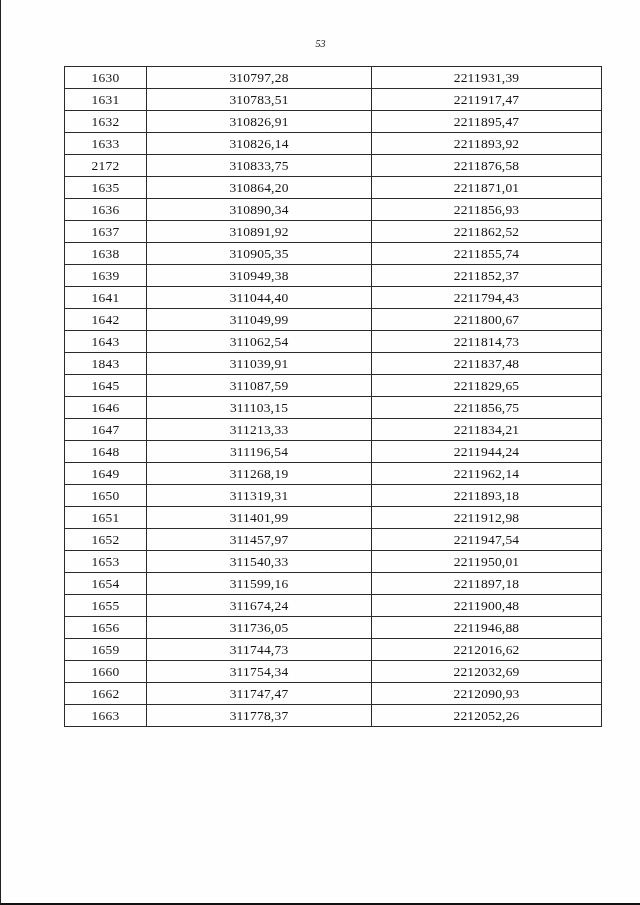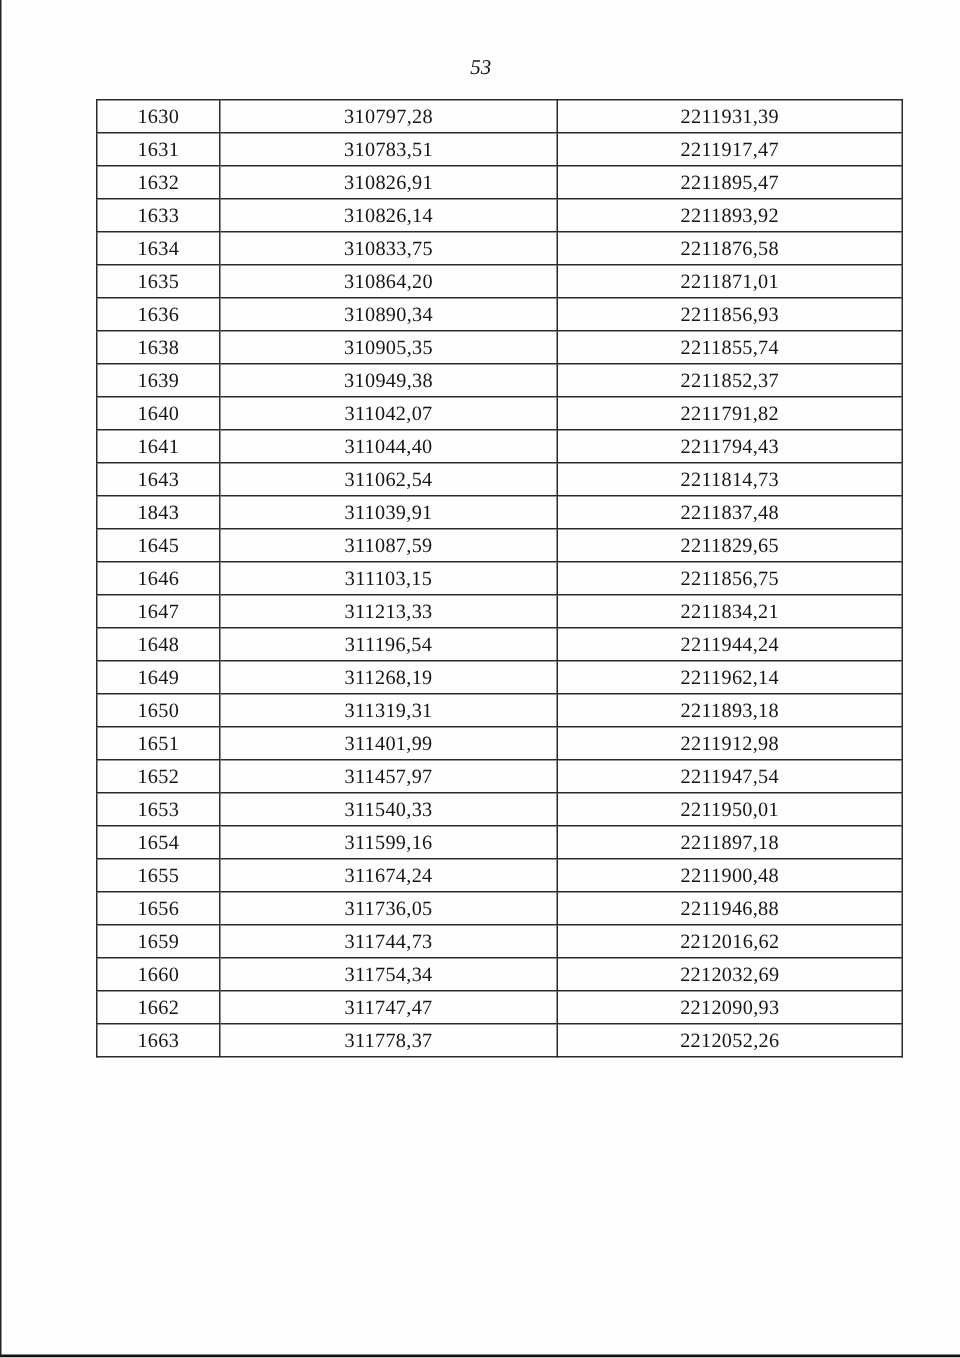--- a/index.html
+++ b/index.html
@@ -18,21 +18,21 @@
     background: #fefefe;
     border-left: 1px solid #222;
     border-bottom: 2px solid #111;
   }
   .page-number {
     position: absolute;
     top: 38px;
     left: 0;
     width: 100%;
     text-align: center;
-    font-size: 14px;
+    font-size: 10px;
     color: #111;
     font-style: italic;
   }
   .data-table {
     position: absolute;
     top: 66px;
     left: 63px;
     width: 537px;
     border-collapse: collapse;
     table-layout: fixed;
@@ -79,53 +79,58 @@
           <td>1632</td>
           <td>310826,91</td>
           <td>2211895,47</td>
         </tr>
         <tr>
           <td>1633</td>
           <td>310826,14</td>
           <td>2211893,92</td>
         </tr>
         <tr>
-          <td>1634</td>
+          <td>2172</td>
           <td>310833,75</td>
           <td>2211876,58</td>
         </tr>
         <tr>
           <td>1635</td>
           <td>310864,20</td>
           <td>2211871,01</td>
         </tr>
         <tr>
           <td>1636</td>
           <td>310890,34</td>
           <td>2211856,93</td>
         </tr>
         <tr>
+          <td>1637</td>
+          <td>310891,92</td>
+          <td>2211862,52</td>
+        </tr>
+        <tr>
           <td>1638</td>
           <td>310905,35</td>
           <td>2211855,74</td>
         </tr>
         <tr>
           <td>1639</td>
           <td>310949,38</td>
           <td>2211852,37</td>
         </tr>
         <tr>
-          <td>1640</td>
-          <td>311042,07</td>
-          <td>2211791,82</td>
-        </tr>
-        <tr>
           <td>1641</td>
           <td>311044,40</td>
           <td>2211794,43</td>
+        </tr>
+        <tr>
+          <td>1642</td>
+          <td>311049,99</td>
+          <td>2211800,67</td>
         </tr>
         <tr>
           <td>1643</td>
           <td>311062,54</td>
           <td>2211814,73</td>
         </tr>
         <tr>
           <td>1843</td>
           <td>311039,91</td>
           <td>2211837,48</td>

